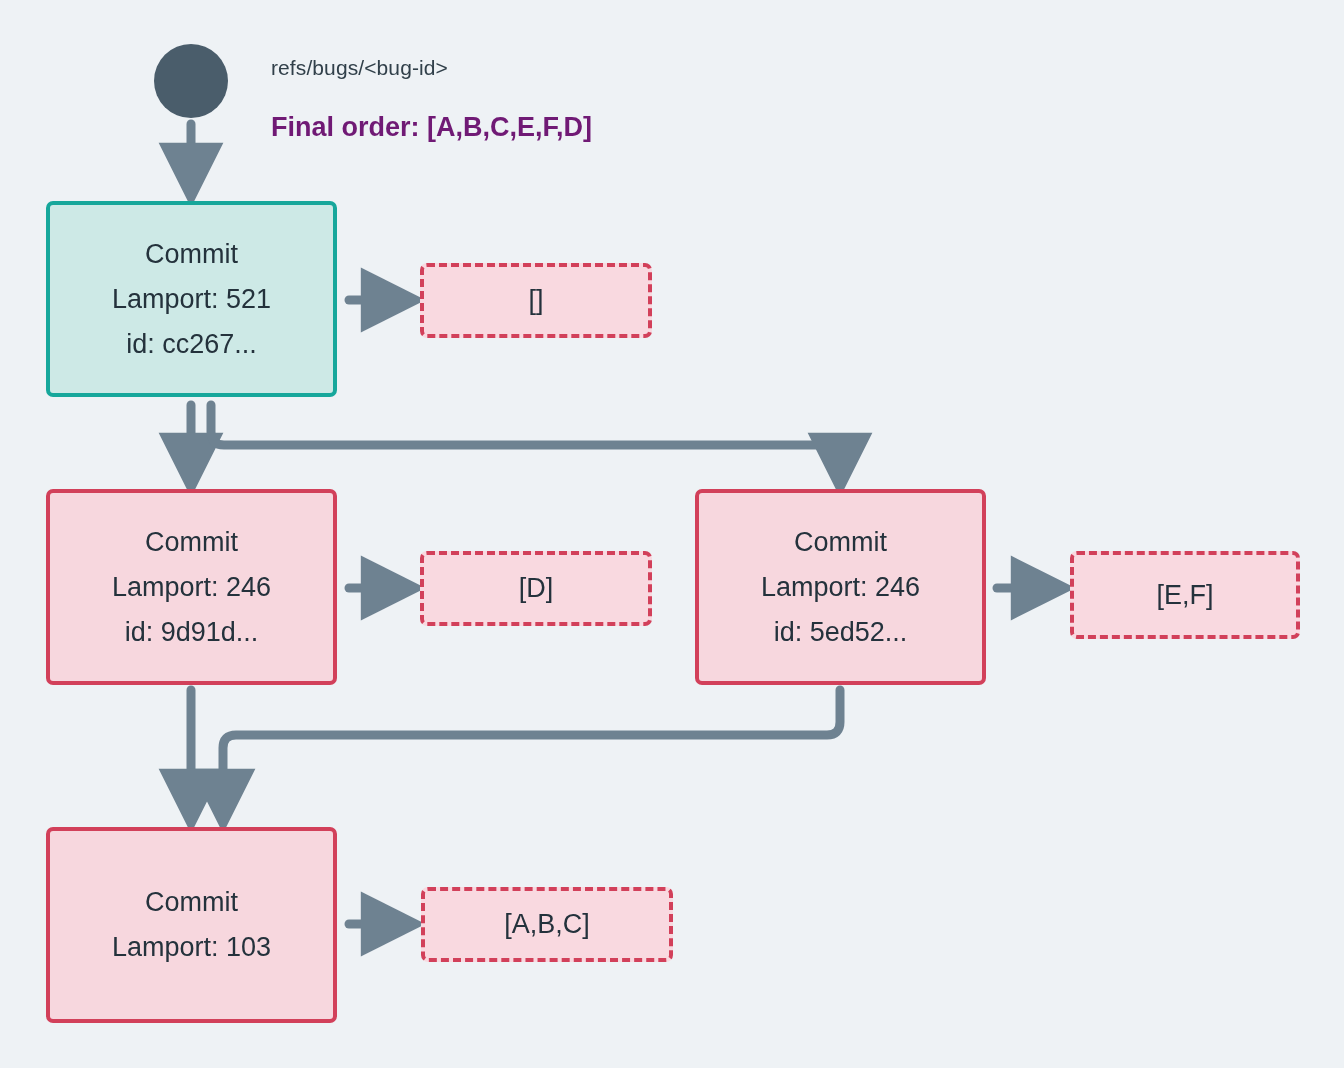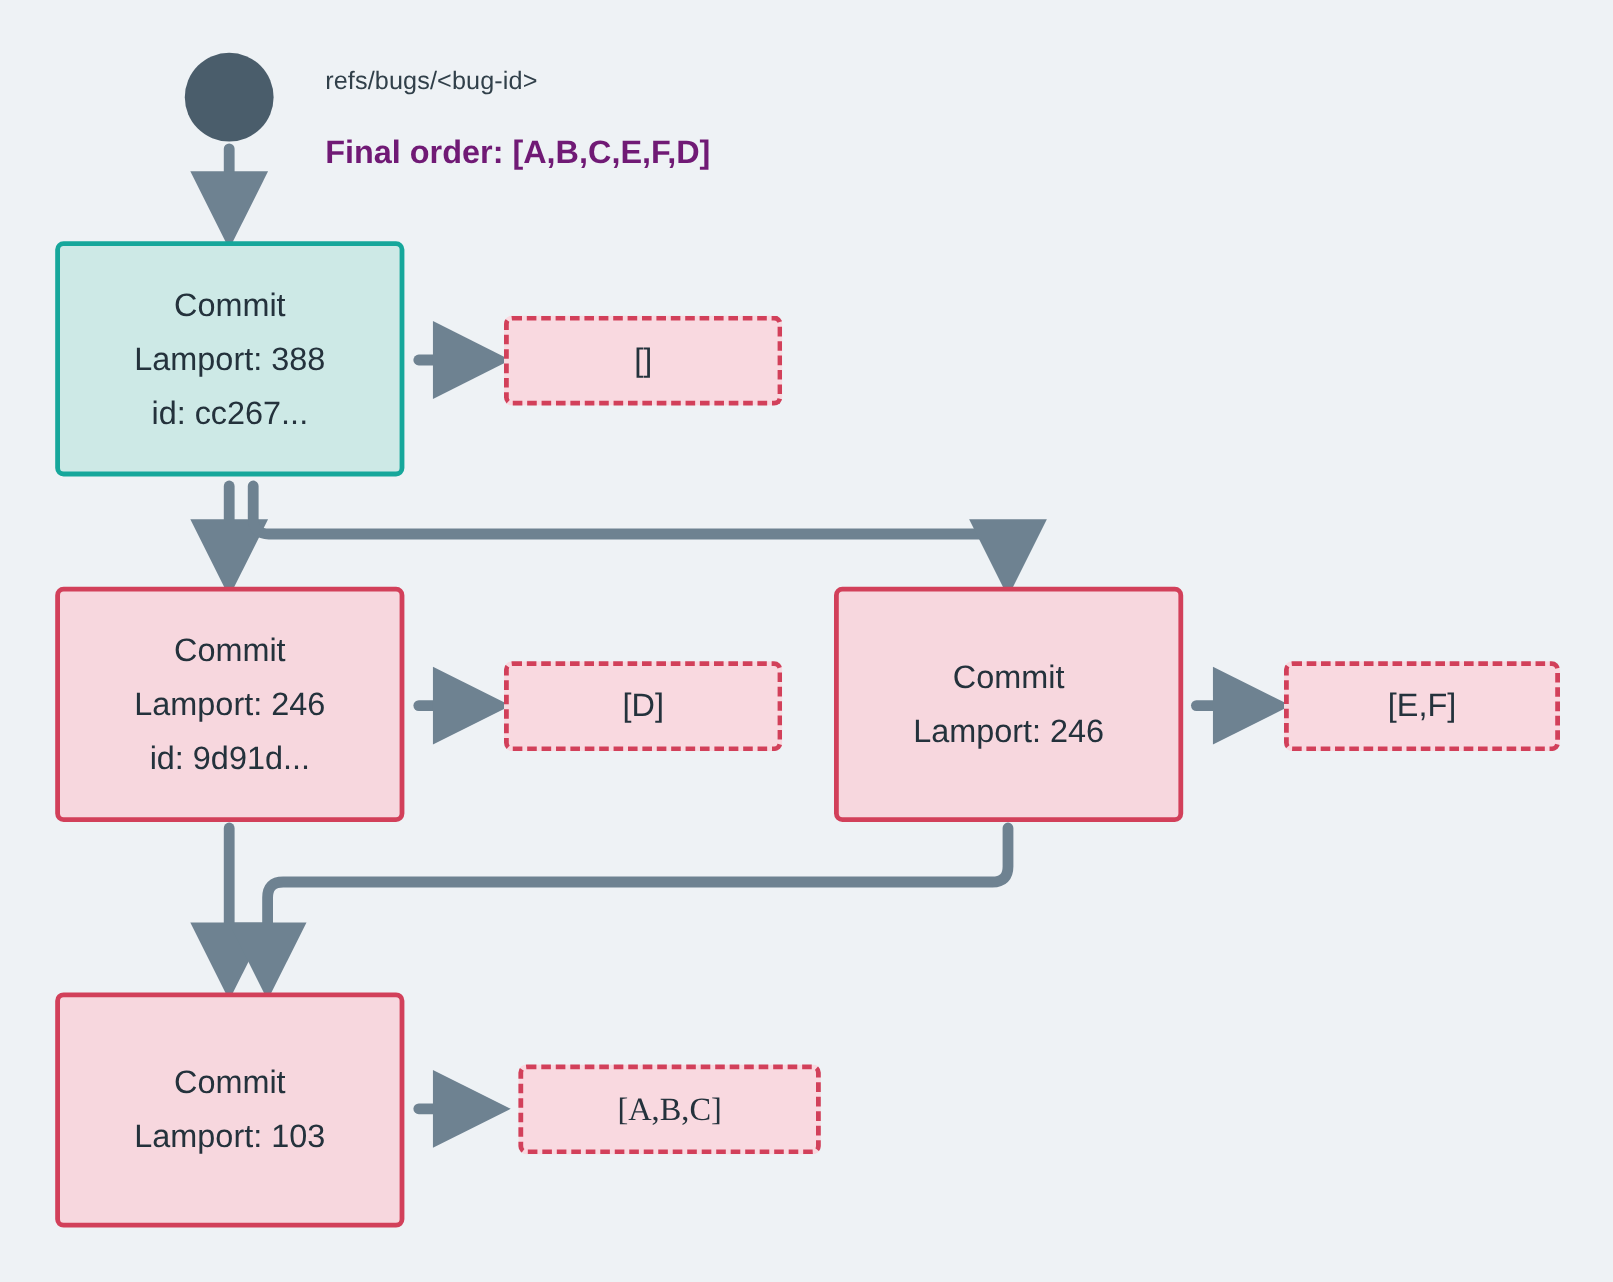--- a/index.html
+++ b/index.html
@@ -125,49 +125,50 @@
     <path d="M349,924 L404,924" stroke="#6e8291" stroke-width="9" fill="none" stroke-linecap="round" marker-end="url(#arrow)"></path>
   </svg>
 
   <div class="root-node"></div>
 
   <div class="ref-label">refs/bugs/&lt;bug-id&gt;</div>
   <div class="final-order">Final order: [A,B,C,E,F,D]</div>
 
   <div class="commit-node teal" style="left:46px; top:201px; width:291px; height:196px;">
     <span class="line">Commit</span>
-    <span class="line">Lamport: 388</span>
+    <span class="line">Lamport: 521</span>
     <span class="line">id: cc267...</span>
   </div>
 
   <div class="commit-node pink" style="left:46px; top:489px; width:291px; height:196px;">
     <span class="line">Commit</span>
     <span class="line">Lamport: 246</span>
     <span class="line">id: 9d91d...</span>
   </div>
 
   <div class="commit-node pink" style="left:695px; top:489px; width:291px; height:196px;">
     <span class="line">Commit</span>
     <span class="line">Lamport: 246</span>
+    <span class="line">id: 5ed52...</span>
   </div>
 
   <div class="commit-node pink" style="left:46px; top:827px; width:291px; height:196px;">
     <span class="line">Commit</span>
     <span class="line">Lamport: 103</span>
   </div>
 
   <div class="op-box" style="left:420px; top:263px; width:232px; height:75px;">
     <span>[]</span>
   </div>
 
   <div class="op-box" style="left:420px; top:551px; width:232px; height:75px;">
     <span>[D]</span>
   </div>
 
-  <div class="op-box" style="left:1070px; top:551px; width:230px; height:75px;">
+  <div class="op-box" style="left:1070px; top:551px; width:230px; height:88px;">
     <span>[E,F]</span>
   </div>
 
-  <div class="op-box" style="left:432px; top:887px; width:252px; height:75px;font-family:Liberation Serif, serif;">
+  <div class="op-box" style="left:421px; top:887px; width:252px; height:75px;">
     <span>[A,B,C]</span>
   </div>
 
 </div>
 
 </body></html>

